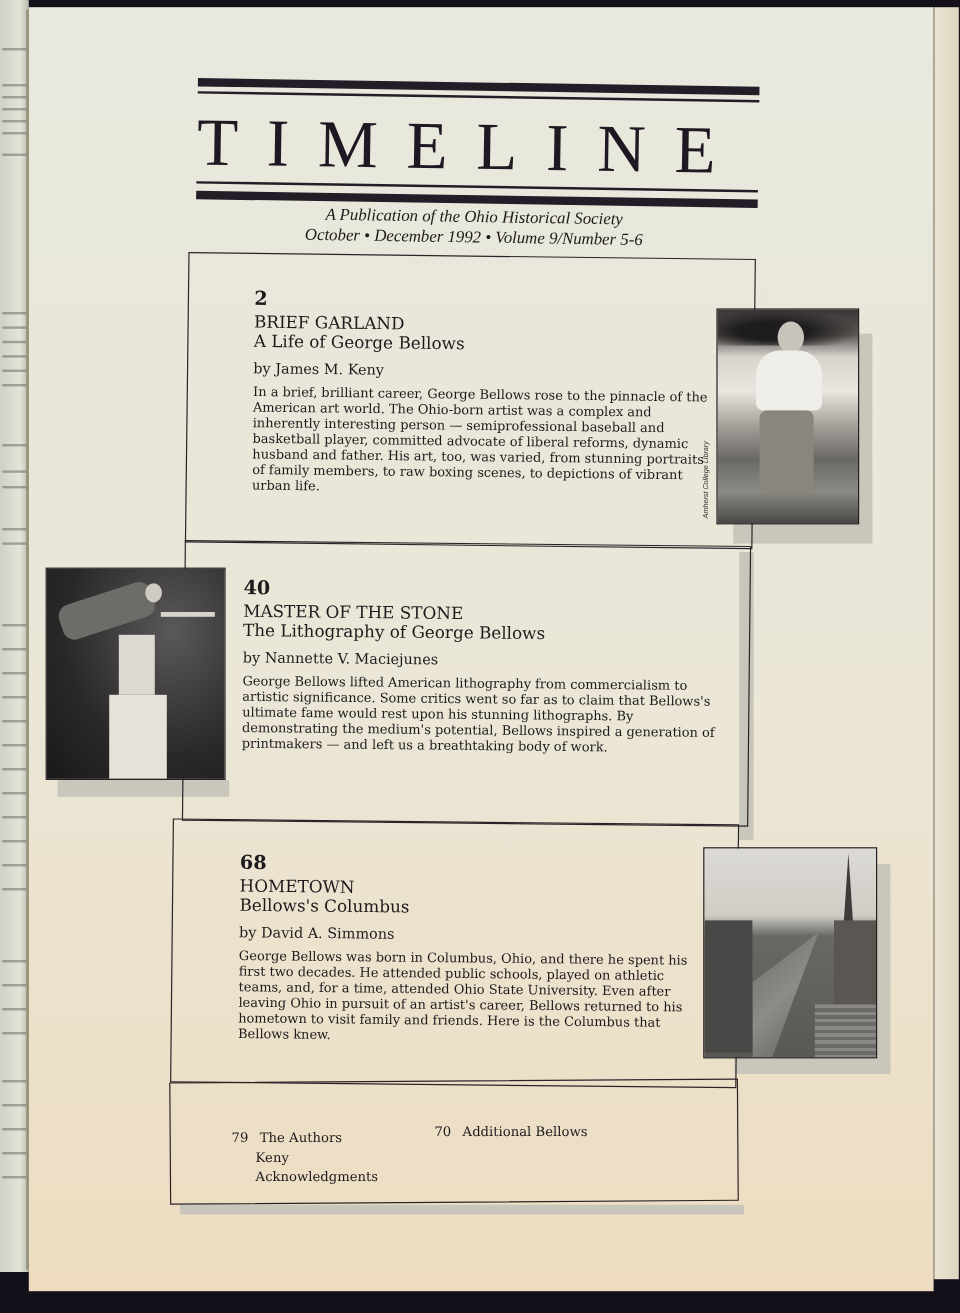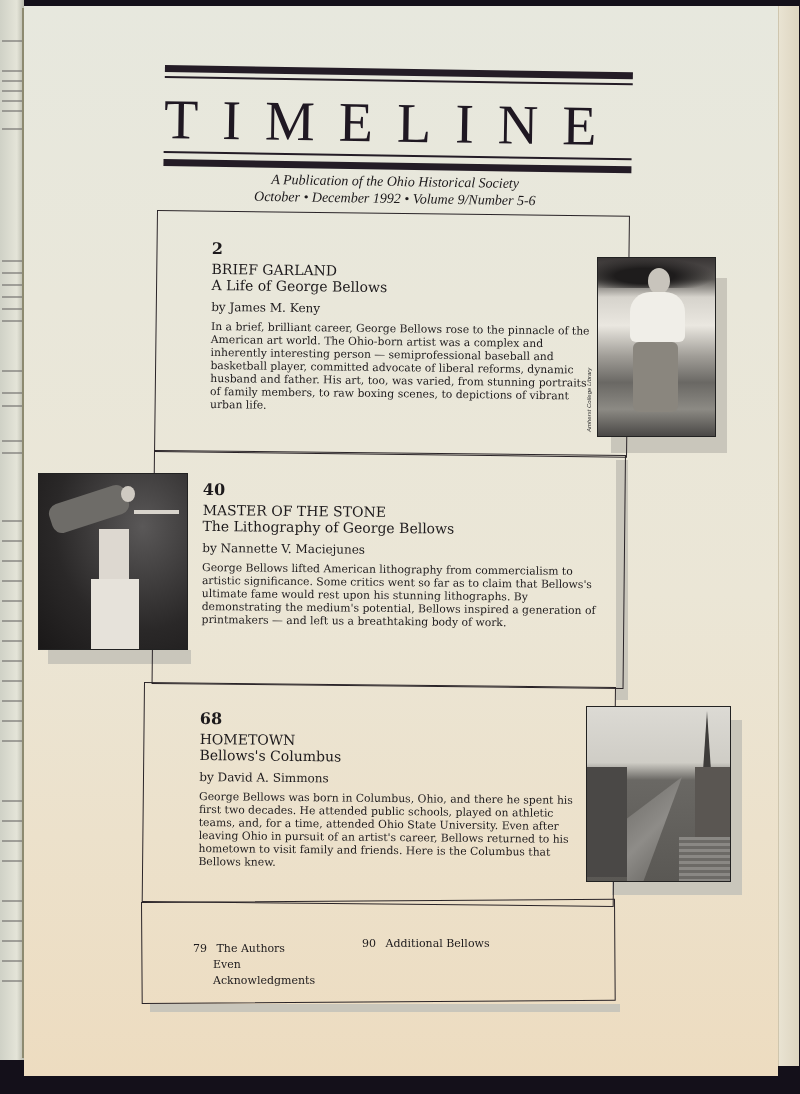--- a/index.html
+++ b/index.html
@@ -180,21 +180,21 @@
   <div style="position:absolute; left:116px; top:4px; width:8px; height:60px; background:#3e3c3a; clip-path: polygon(50% 0, 100% 100%, 0 100%);"></div>
   <div style="position:absolute; left:108px; top:60px; width:35px; height:80px; background:#5a5652;"></div>
   <div style="position:absolute; left:92px; top:130px; width:51px; height:44px; background: repeating-linear-gradient(180deg, #8a8884 0 3px, #6c6a66 3px 6px);"></div>
 </div>
 
 <div class="footer-col" style="left:193px; top:941px;">
   <div>
     <span class="num">79</span>
     <span>The Authors</span>
   </div>
-  <div class="indent">Even</div>
+  <div class="indent">Keny</div>
   <div class="indent">Acknowledgments</div>
 </div>
 <div class="footer-col" style="left:362px; top:936px;">
   <div>
-    <span class="num">90</span>
+    <span class="num">70</span>
     <span>Additional Bellows</span>
   </div>
 </div>
 
 </body></html>

